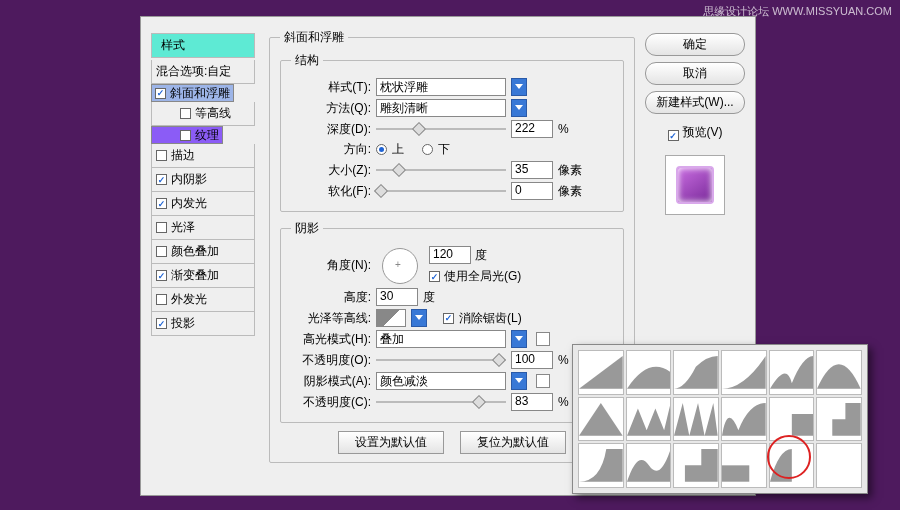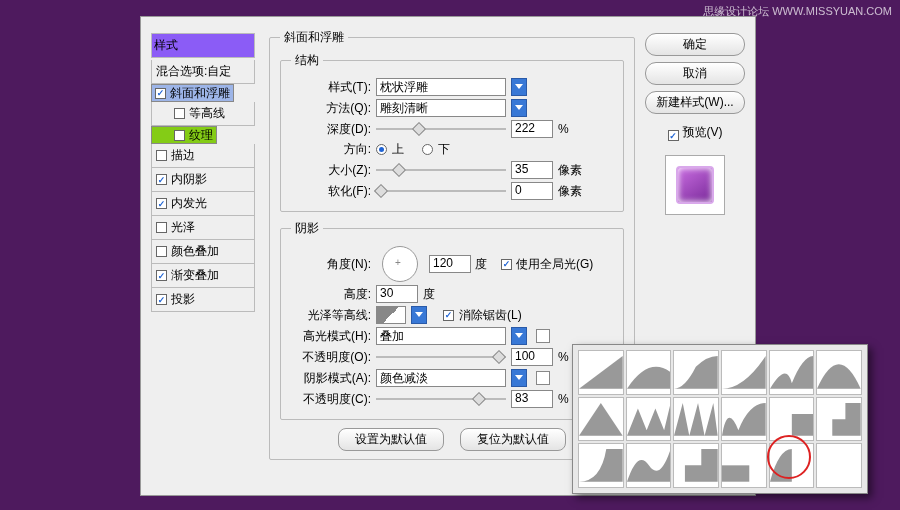--- a/index.html
+++ b/index.html
@@ -1,45 +1,45 @@
 <!DOCTYPE html>
 <html><head>
 <meta charset="utf-8">
 <style>
 *{box-sizing:border-box;font-family:"Microsoft YaHei","SimSun",sans-serif;font-size:12px}
 body{margin:0;background:#4e1a5e;width:900px;height:510px;position:relative}
 .watermark{position:absolute;top:4px;right:8px;color:#fff;opacity:.7;font-size:11px}
 .dialog{position:absolute;left:140px;top:16px;width:616px;height:480px;background:#efefef;border:1px solid #999;display:flex}
 .style-col{width:104px;margin:16px 0 0 10px}
-.style-header{background:#8b5cf6;border:1px solid #bbb;padding:3px 2px;margin-bottom:2px}
+.style-header{background:#5eead4;border:1px solid #bbb;padding:3px 9px;margin-bottom:2px}
 .style-line{border:1px solid #bbb;border-top:none;padding:3px 4px;display:flex;align-items:center;gap:4px}
 .style-line.sel{background:#9db5e8}
-.style-line.sub{padding-left:22px}
-.style-line.sub.sel{background:#84cc16}
+.style-line.sub{padding-left:28px}
+.style-line.sub.sel{background:#8b5cf6}
 .chk{width:11px;height:11px;border:1px solid #666;background:#fff;display:inline-flex;align-items:center;justify-content:center}
 .chk.on::after{content:"✓";color:#1e63d4;font-size:9px;font-weight:bold}
 .main-col{flex:1;padding:12px 10px 6px 14px}
 fieldset{border:1px solid #bbb;border-radius:2px;margin:0 0 8px 0;padding:6px 10px 8px 10px}
 legend{padding:0 4px}
 .row{display:flex;align-items:center;margin:3px 8px;gap:5px}
 .row label{width:72px;text-align:right}
 .sel{border:1px solid #888;background:#fff;height:18px;padding:0 3px;display:inline-flex;align-items:center;flex:1;max-width:130px}
 .dd{width:16px;height:18px;background:#3878d6;border:1px solid #2a5aa8;display:inline-flex;align-items:center;justify-content:center}
 .dd::after{content:"";border:4px solid transparent;border-top:5px solid #fff;margin-top:3px}
 .slider{flex:1;height:14px;position:relative;max-width:130px}
 .slider::before{content:"";position:absolute;left:0;right:0;top:6px;height:2px;background:#bbb}
 .thumb{position:absolute;top:2px;width:10px;height:10px;background:#ddd;border:1px solid #888;transform:rotate(45deg)}
 .num{width:42px;height:18px;border:1px solid #888;background:#fff;padding:0 3px;text-align:left}
 .radio{width:11px;height:11px;border:1px solid #666;border-radius:50%;background:#fff;display:inline-flex;align-items:center;justify-content:center}
 .radio.on::after{content:"";width:5px;height:5px;border-radius:50%;background:#1e63d4}
 .angle-ctl{width:36px;height:36px;border:1px solid #999;border-radius:50%;background:#fff;position:relative;margin:0 6px}
 .angle-ctl::after{content:"+";position:absolute;left:12px;top:10px;font-size:10px;color:#888}
 .swatch{width:30px;height:18px;border:1px solid #888;background:linear-gradient(135deg,#888 0,#888 50%,#fff 50%);display:inline-block}
 .btn-row{display:flex;gap:16px;justify-content:center;margin-top:4px}
-.pbtn{border:1px solid #999;background:linear-gradient(#fff,#e4e4e4);border-radius:8px;padding:2px 16px;cursor:pointer}
+.pbtn{border:1px solid #999;background:linear-gradient(#fff,#e4e4e4);border-radius:0;padding:2px 16px;cursor:pointer}
 .right-col{width:110px;padding:16px 10px 0 0;display:flex;flex-direction:column;align-items:center;gap:6px}
 .rbtn{width:100px;border:1px solid #999;background:linear-gradient(#fff,#e4e4e4);border-radius:11px;padding:2px 0;text-align:center;cursor:pointer}
 .preview{width:60px;height:60px;border:1px solid #aaa;background:#fff;display:flex;align-items:center;justify-content:center;margin-top:8px}
 .preview-inner{width:38px;height:38px;background:linear-gradient(145deg,#c86de0,#7a2a9a);border:2px solid #d9a8eb;border-radius:4px;box-shadow:inset 0 0 6px #fff}
 .popover{position:absolute;left:572px;top:344px;width:296px;height:150px;background:#e8e8e8;border:1px solid #888;box-shadow:4px 4px 8px rgba(0,0,0,.5);padding:5px;display:grid;grid-template-columns:repeat(6,1fr);gap:2px}
 .curve{background:#fff;border:1px solid #bbb;position:relative;overflow:hidden}
 .curve svg{width:100%;height:100%}
 .circ{position:absolute;right:56px;bottom:14px;width:44px;height:44px;border:2px solid #d22;border-radius:50%}
 </style>
 </head>
@@ -84,20 +84,24 @@
       </div>
     <div class="style-line">
         <span class="chk"></span>
         <span>颜色叠加</span>
       </div>
     <div class="style-line">
         <span class="chk on"></span>
         <span>渐变叠加</span>
       </div>
     <div class="style-line">
+        <span class="chk"></span>
+        <span>外发光</span>
+      </div>
+    <div class="style-line">
         <span class="chk on"></span>
         <span>投影</span>
       </div>
   </div>
 
   <div class="main-col">
     <fieldset>
       <legend>斜面和浮雕</legend>
       <fieldset>
         <legend>结构</legend>
@@ -143,21 +147,21 @@
             <span class="num">0</span>
             <span>像素</span>
           </div>
       </fieldset>
 
       <fieldset>
         <legend>阴影</legend>
         <div class="row">
             <label>角度(N):</label>
           <span class="angle-ctl"></span>
-          <div style="display:flex;flex-direction:row;gap:14px">
+          <div style="display:flex;flex-direction:column;gap:4px">
             <div style="display:flex;align-items:center;gap:4px">
                 <span class="num">120</span>
                 <span>度</span>
               </div>
             <div style="display:flex;align-items:center;gap:4px">
                 <span class="chk on"></span>
                 <span>使用全局光(G)</span>
               </div>
           </div>
         </div>

